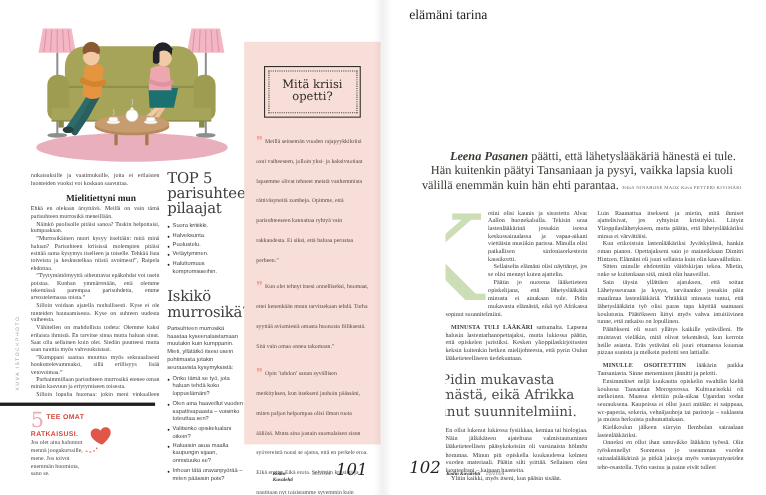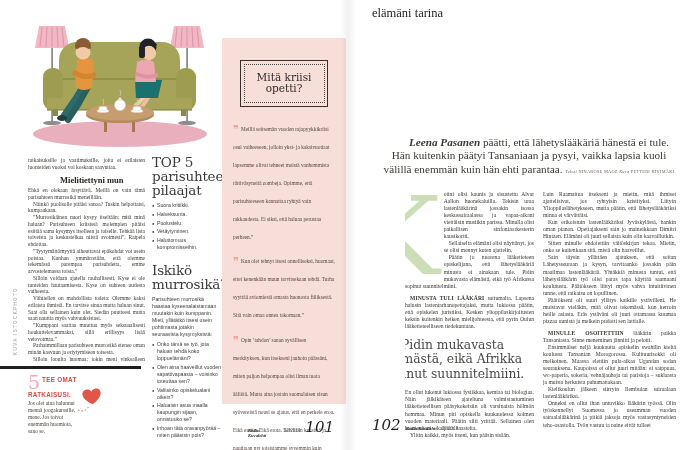--- a/index.html
+++ b/index.html
@@ -38,21 +38,21 @@
   .mid-p { font:5.2px/1.35 "Liberation Sans", sans-serif; color:#3f3f3f; margin:2px 0 3px; }
   .pink-box { position:absolute; left:222px; top:38px; width:124px; height:366px; background:#f8ded8; padding:12px 8px 8px; }
   .frame { width:88px; margin:10px auto 10px; border:1.2px solid #33302d; padding:2.5px; background:#f8ded8; }
   .frame-inner { border:1px dotted #4a4540; padding:7px 2px 8px; text-align:center; }
   .frame-title { font:400 10.5px/1.08 "DejaVu Serif", serif; color:#2f2c29; }
   .quote { margin:0 3px 6.5px; }
   .qmark { font-family:"DejaVu Serif", serif; font-size:11px; color:#ef9f98; line-height:4px; vertical-align:-2px; margin-right:2px; }
   .q-text { font:5.3px/1.28 "Liberation Serif", serif; color:#55463f; }
   .footer { position:absolute; display:flex; align-items:baseline; gap:5px; }
   .footer-left { left:248px; top:421px; width:86px; justify-content:flex-end; }
-  .footer-right { left:17px; top:419px; }
+  .footer-right { left:17px; top:419px;align-items:flex-end; }
   .f-mag { font:italic 700 4.6px "Liberation Serif", serif; color:#2c2c2c; }
   .f-issue { font:4.6px "Liberation Sans", sans-serif; color:#6e6e6e; }
   .f-page { font:italic 400 15px/0.9 "DejaVu Serif", serif; color:#1f1f1f; }
 
   
   .section-label { position:absolute; left:17px; top:6px; font:400 12.5px "Liberation Serif", serif; color:#1e1e1e; }
   .headline { position:absolute; left:16px; top:50px; width:322px; text-align:center; }
   .h-line { display:block; font:400 37px/0.96 "DejaVu Serif", serif; color:#b3cb9c; letter-spacing:-1px; }
   .intro { position:absolute; left:26px; top:136px; width:296px; font:11.2px/1.2 "Liberation Serif", serif;
            color:#3d3934; text-align:center; }

